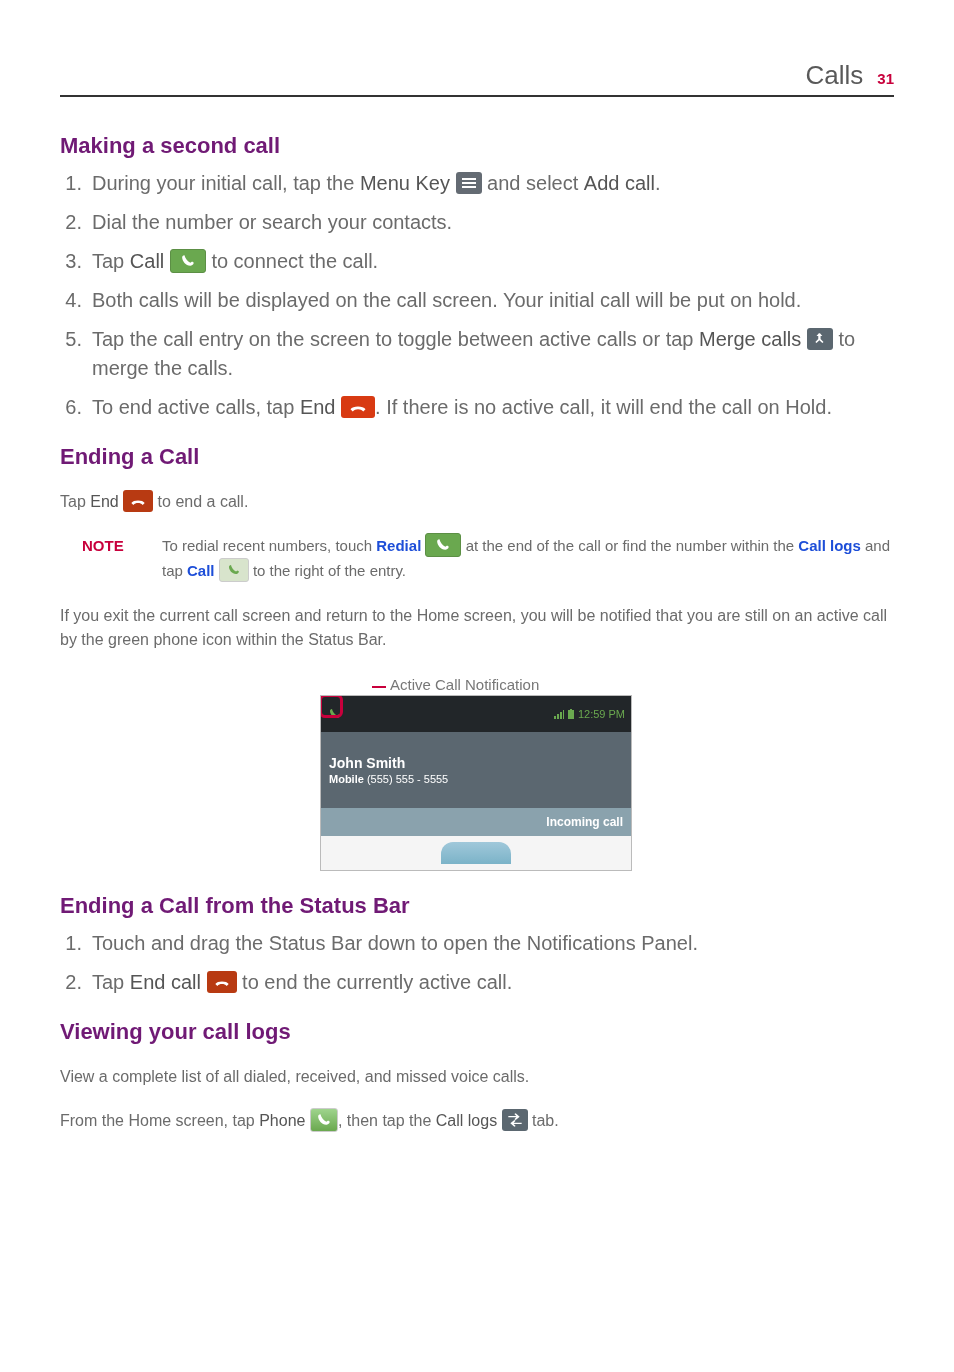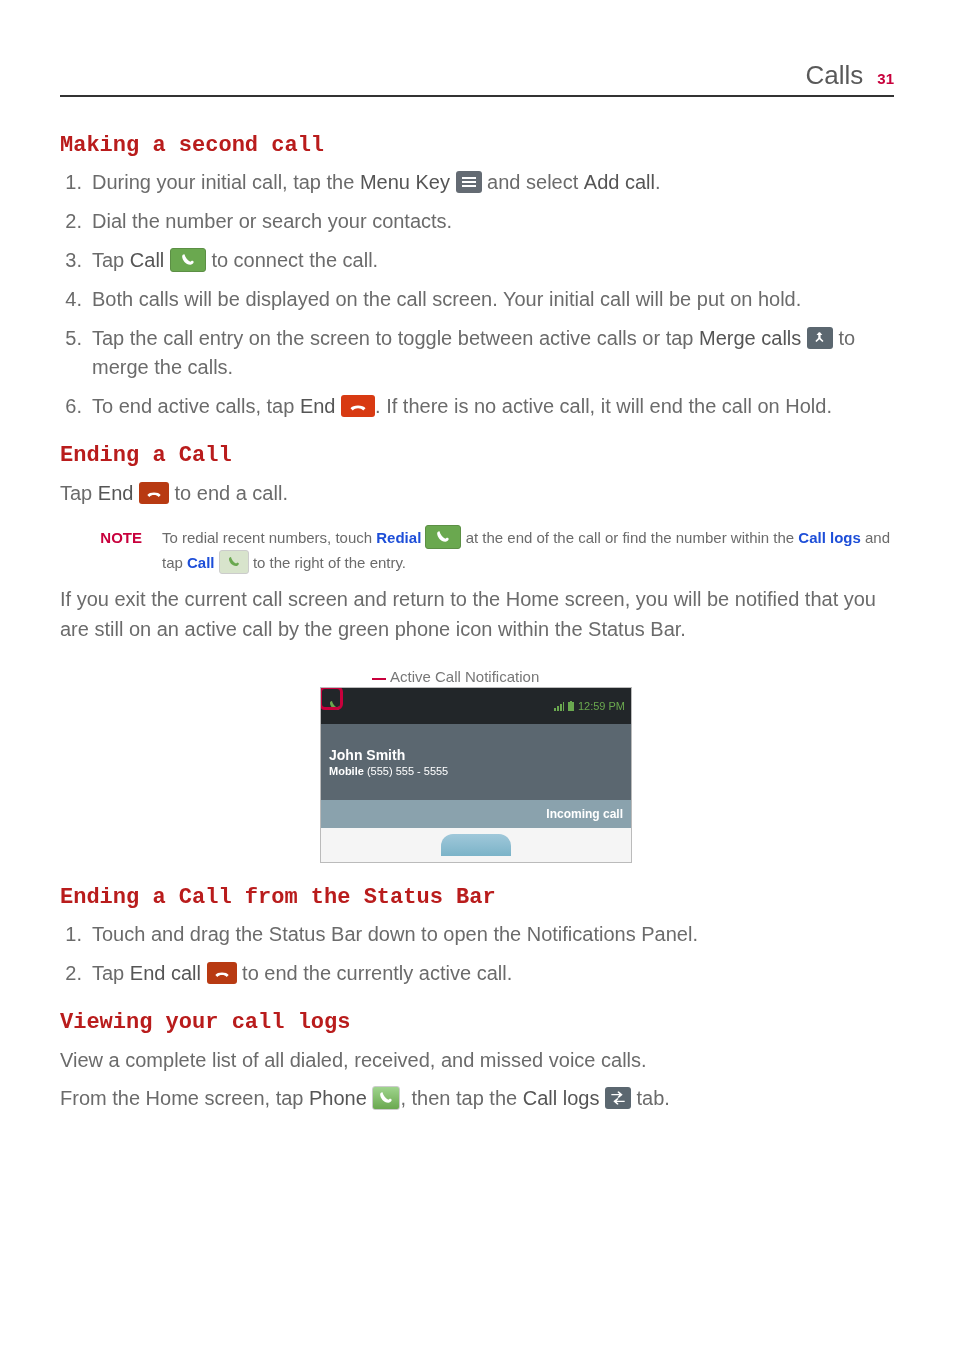--- a/index.html
+++ b/index.html
@@ -27,49 +27,48 @@
     font-size: 26px;
     color: #595959;
     font-weight: 400;
   }
   .topline .pagenum {
     font-size: 15px;
     color: #C8003C;
     font-weight: 600;
   }
   h2.red {
-    color: #b91c1c;
+    color: #701a75;
     font-size: 22px;
     font-weight: 600;
     margin: 22px 0 10px 0;
-    font-family: Liberation Mono, monospace;
   }
   .numrow {
     display: flex;
     align-items: flex-start;
     gap: 10px;
     margin: 10px 0;
     font-size: 20px;
     line-height: 1.45;
     color: #6b6b6b;
   }
   .numrow .n {
     width: 22px;
     flex-shrink: 0;
     text-align: right;
   }
   .numrow .t {
     flex: 1;
   }
   .bold { color: #555; font-weight: 500; }
   .body {
-    font-size: 20px;
+    font-size: 16px;
     line-height: 1.5;
     color: #6b6b6b;
-    margin: 8px 0;
+    margin: 20px 0;
   }
   .icon {
     display: inline-flex;
     align-items: center;
     justify-content: center;
     width: 26px;
     height: 22px;
     border-radius: 3px;
     vertical-align: middle;
     position: relative;
@@ -90,21 +89,20 @@
     margin: 18px 0 6px 22px;
     font-size: 15px;
     line-height: 1.55;
     color: #6b6b6b;
   }
   .note-row .label {
     color: #C8003C;
     font-weight: 700;
     width: 60px;
     flex-shrink: 0;
-    text-align: right;
   }
   .note-row .text { flex: 1; }
   .note-bold { color: #1d4ed8; font-weight: 600; }
   .figure-wrap {
     margin: 24px auto 0;
     width: 314px;
   }
   .fig-label {
     font-size: 15px;
     color: #777;

